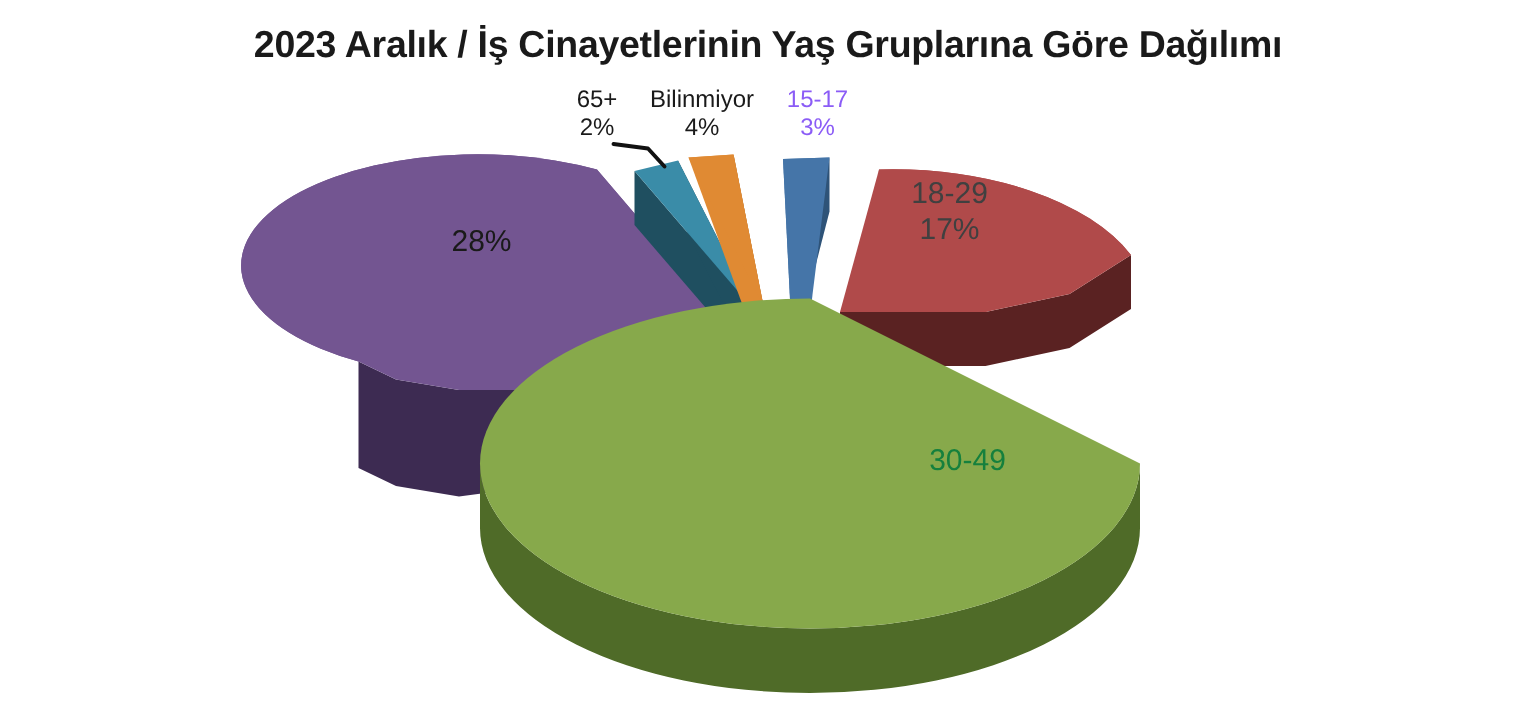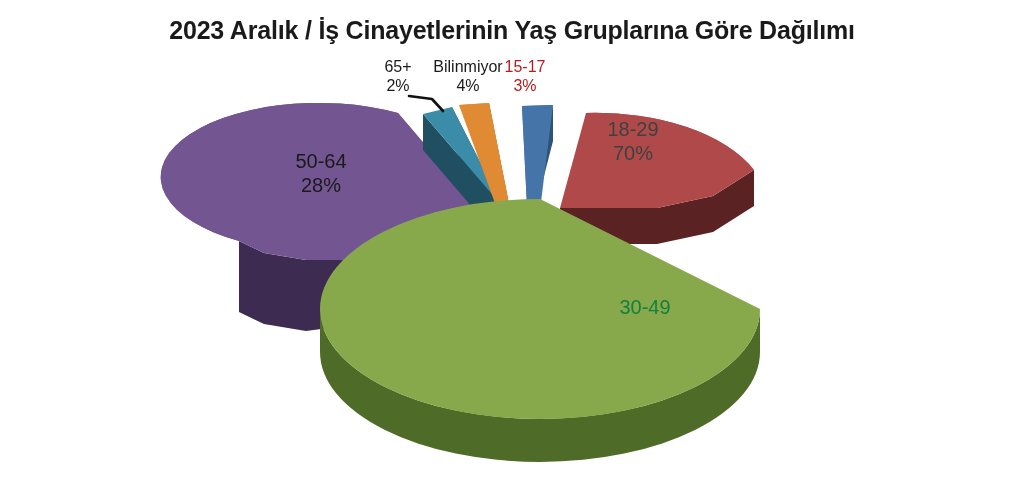--- a/index.html
+++ b/index.html
@@ -100,32 +100,31 @@
   <div class="slice-label lbl-outside" style="left: 365px; top: 58px; width: 66px; color: rgb(26, 26, 26);">
     <span class="lbl-cat">65+</span>
     <span class="lbl-val">2%</span>
   </div>
 
   <div class="slice-label lbl-outside" style="left: 423px; top: 58px; width: 90px; color: rgb(26, 26, 26);">
     <span class="lbl-cat">Bilinmiyor</span>
     <span class="lbl-val">4%</span>
   </div>
 
-  <div class="slice-label lbl-outside" style="left: 490px; top: 58px; width: 70px; color: #b91c1c;">
+  <div class="slice-label lbl-outside" style="left: 510px; top: 58px; width: 70px; color: #8b5cf6;">
     <span class="lbl-cat">15-17</span>
     <span class="lbl-val">3%</span>
   </div>
 
   <div class="slice-label" style="left: 590px; top: 118px; width: 86px; color: #404040;">
     <span class="lbl-cat">18-29</span>
-    <span class="lbl-val">70%</span>
+    <span class="lbl-val">17%</span>
   </div>
 
   <div class="slice-label" style="left: 602px; top: 296px; width: 86px; color: #15803d;">
     <span class="lbl-cat">30-49</span>
   </div>
 
   <div class="slice-label" style="left: 278px; top: 150px; width: 86px; color: rgb(26, 26, 26);">
-    <span class="lbl-cat">50-64</span>
     <span class="lbl-val">28%</span>
   </div>
 
 </div>
 
 </body></html>

